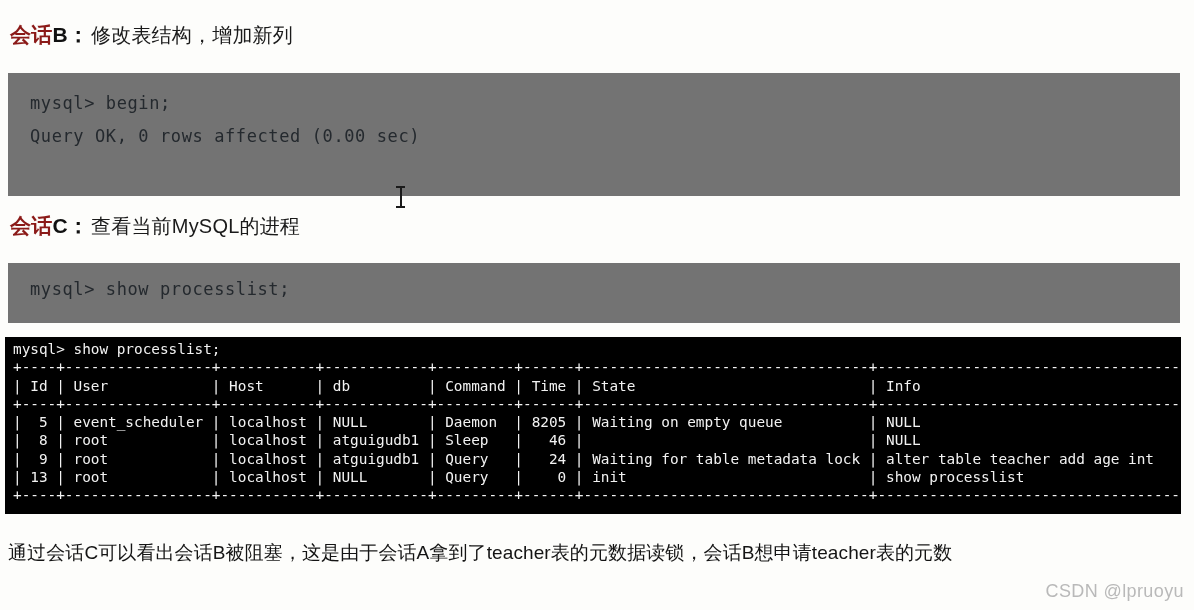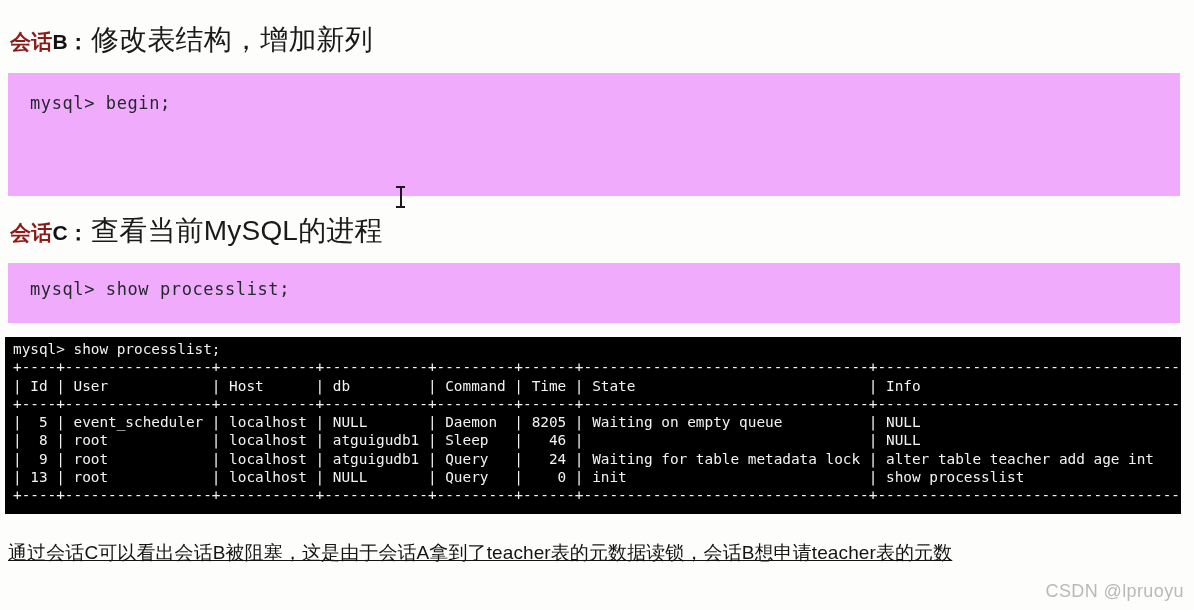--- a/index.html
+++ b/index.html
@@ -37,33 +37,33 @@
     font-weight: bold;
     margin-top: 29px;
   }
   .section-heading .letter {
     color: #111111;
     font-weight: bold;
   }
   .section-heading .desc {
     color: #1a1a1a;
     font-weight: normal;
-    font-size: 28px;
+    font-size: 20px;
     padding-left: 2px;
   }
 
   #heading-b { top: 21px; }
   #heading-c { top: 212px; }
 
   
   .codeblock {
     position: absolute;
     left: 8px;
     width: 1172px;
-    background: #f0abfc;
+    background: #737373;
     box-sizing: border-box;
     padding: 14px 0 14px 0;
   }
   .codeblock .codeline {
     font-family: "DejaVu Sans Mono", "Liberation Mono", monospace;
     font-size: 17px;
     line-height: 33px;
     color: #24292e;
     white-space: pre;
     padding-left: 22px;
@@ -125,21 +125,21 @@
   #paragraph {
     position: absolute;
     left: 8px;
     top: 536px;
     width: 1172px;
     font-size: 19px;
     line-height: 34px;
     color: #141414;
     letter-spacing: 0.1px;
   }
-  #paragraph .pline { white-space: nowrap; display: block; text-decoration: underline; }
+  #paragraph .pline { white-space: nowrap; display: block; }
 
   
   #watermark {
     position: absolute;
     right: 10px;
     bottom: 8px;
     font-size: 18px;
     color: #b9b9b9;
     letter-spacing: 0.4px;
     white-space: nowrap;
@@ -149,20 +149,21 @@
 <body>
 
 <div class="page">
 
   <div class="section-heading" id="heading-b">
     <span class="sess">会话</span><span class="letter">B：</span><span class="desc">修改表结构，增加新列</span>
   </div>
 
   <div class="codeblock" id="code-b">
     <div class="codeline">mysql&gt; begin;</div>
+    <div class="codeline">Query OK, 0 rows affected (0.00 sec)</div>
   </div>
 
   <div class="caret">
     <div class="cap-t"></div>
     <div class="bar"></div>
     <div class="cap-b"></div>
   </div>
 
   <div class="section-heading" id="heading-c">
     <span class="sess">会话</span><span class="letter">C：</span><span class="desc">查看当前MySQL的进程</span>

